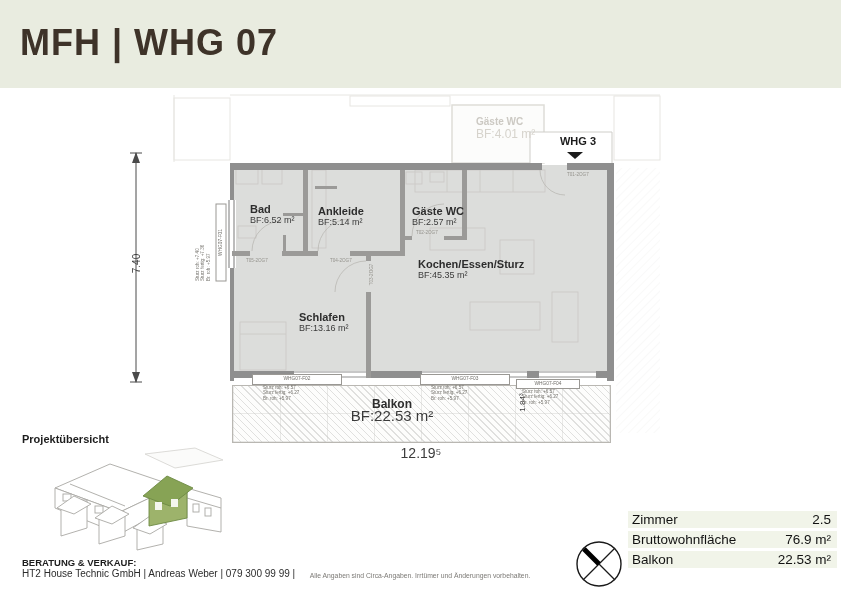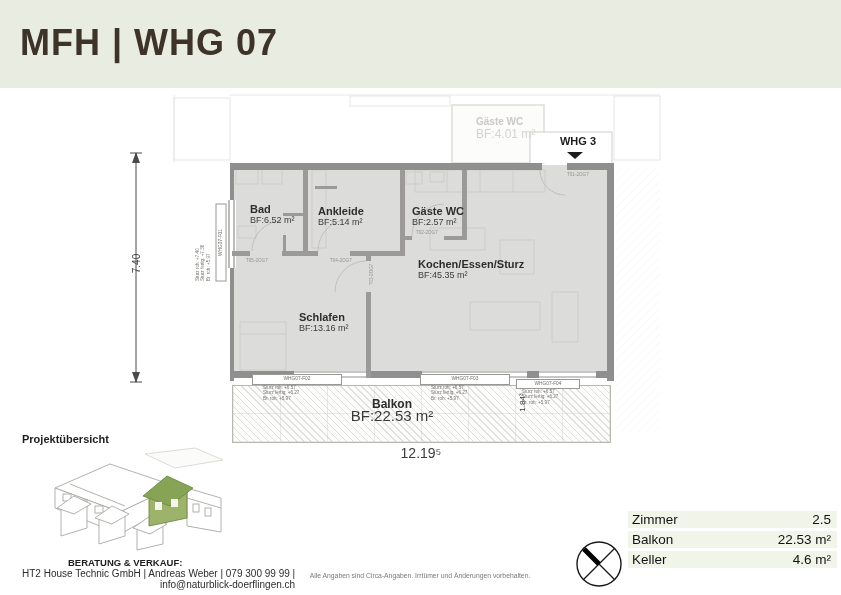--- a/index.html
+++ b/index.html
@@ -24,21 +24,21 @@
   .dimtext{font-size:10px;color:#3c3c3c;}
   .balcony{background:
      repeating-linear-gradient(45deg, rgba(200,200,198,0.55) 0 1px, transparent 1px 5px),
      repeating-linear-gradient(90deg, #e9e9e7 0 1px, transparent 1px 47px),
      repeating-linear-gradient(0deg, #e9e9e7 0 1px, transparent 1px 28px),
      #fdfdfc;
      border:1px solid #b9b7b2;}
   .unitmark{font-weight:bold;font-size:11px;color:#1c1c1c;text-align:center;}
   
   .sec-head{font-weight:bold;font-size:11px;color:#1d1d1d;}
-  .contact-head{font-weight:bold;font-size:9.5px;color:#1d1d1d;margin-left:46px;}
+  .contact-head{font-weight:bold;font-size:9.5px;color:#1d1d1d;}
   .contact-line{font-size:10px;color:#2c2c2c;line-height:11px;text-align:right;}
   .disclaimer{font-size:6.8px;color:#7c7a76;text-align:center;}
   .sumrow{position:relative;height:17px;margin-bottom:3px;background:#f1f4e9;
           display:flex;align-items:center;justify-content:space-between;
           padding:0 6px 0 4px;font-size:13.5px;color:#121212;}
 </style>
 </head>
 <body>
 
 <div class="sheet">
@@ -250,40 +250,39 @@
       <polygon points="124,48 162,42 162,72 124,80" fill="#9db36b"></polygon>
       <polygon points="118,50 142,30 168,42 145,60" fill="#87a355"></polygon>
       <rect x="130" y="56" width="7" height="8" fill="#f4f6ee" stroke="none"></rect>
       <rect x="146" y="53" width="7" height="8" fill="#f4f6ee" stroke="none"></rect>
     </g>
   </svg>
 
   <div class="abs" style="left:22px;top:557px;">
     <div class="contact-head">BERATUNG &amp; VERKAUF:</div>
     <div class="contact-line">HT2 House Technic GmbH | Andreas Weber | 079 300 99 99 |</div>
-    <div class="contact-line">info@naturblick-doerflingen.ch</div>
   </div>
 
   <div class="abs disclaimer" style="left:270px;top:572px;width:300px;">Alle Angaben sind Circa-Angaben. Irrtümer und Änderungen vorbehalten.</div>
 
   <svg class="abs" style="left:573px;top:538px;" width="52" height="52" viewBox="0 0 52 52">
     <circle cx="26" cy="26" r="22" fill="none" stroke="#1a1a1a" stroke-width="1.4"></circle>
     <line x1="10" y1="10" x2="42" y2="42" stroke="#1a1a1a" stroke-width="1.2"></line>
     <line x1="42" y1="10" x2="10" y2="42" stroke="#1a1a1a" stroke-width="1.2"></line>
     <line x1="11" y1="11" x2="26" y2="26" stroke="#000000" stroke-width="5"></line>
   </svg>
 
   <div class="abs" style="left:628px;top:491px;width:209px;margin-top:20px;">
     <div class="sumrow">
       <span>Zimmer</span>
       <span>2.5</span>
     </div>
     <div class="sumrow">
+      <span>Bruttowohnfläche</span>
+      <span>76.9 m²</span>
+    </div>
+    <div class="sumrow">
       <span>Balkon</span>
       <span>22.53 m²</span>
     </div>
-    <div class="sumrow">
-      <span>Keller</span>
-      <span>4.6 m²</span>
-    </div>
   </div>
 
 </div>
 
 </body></html>

